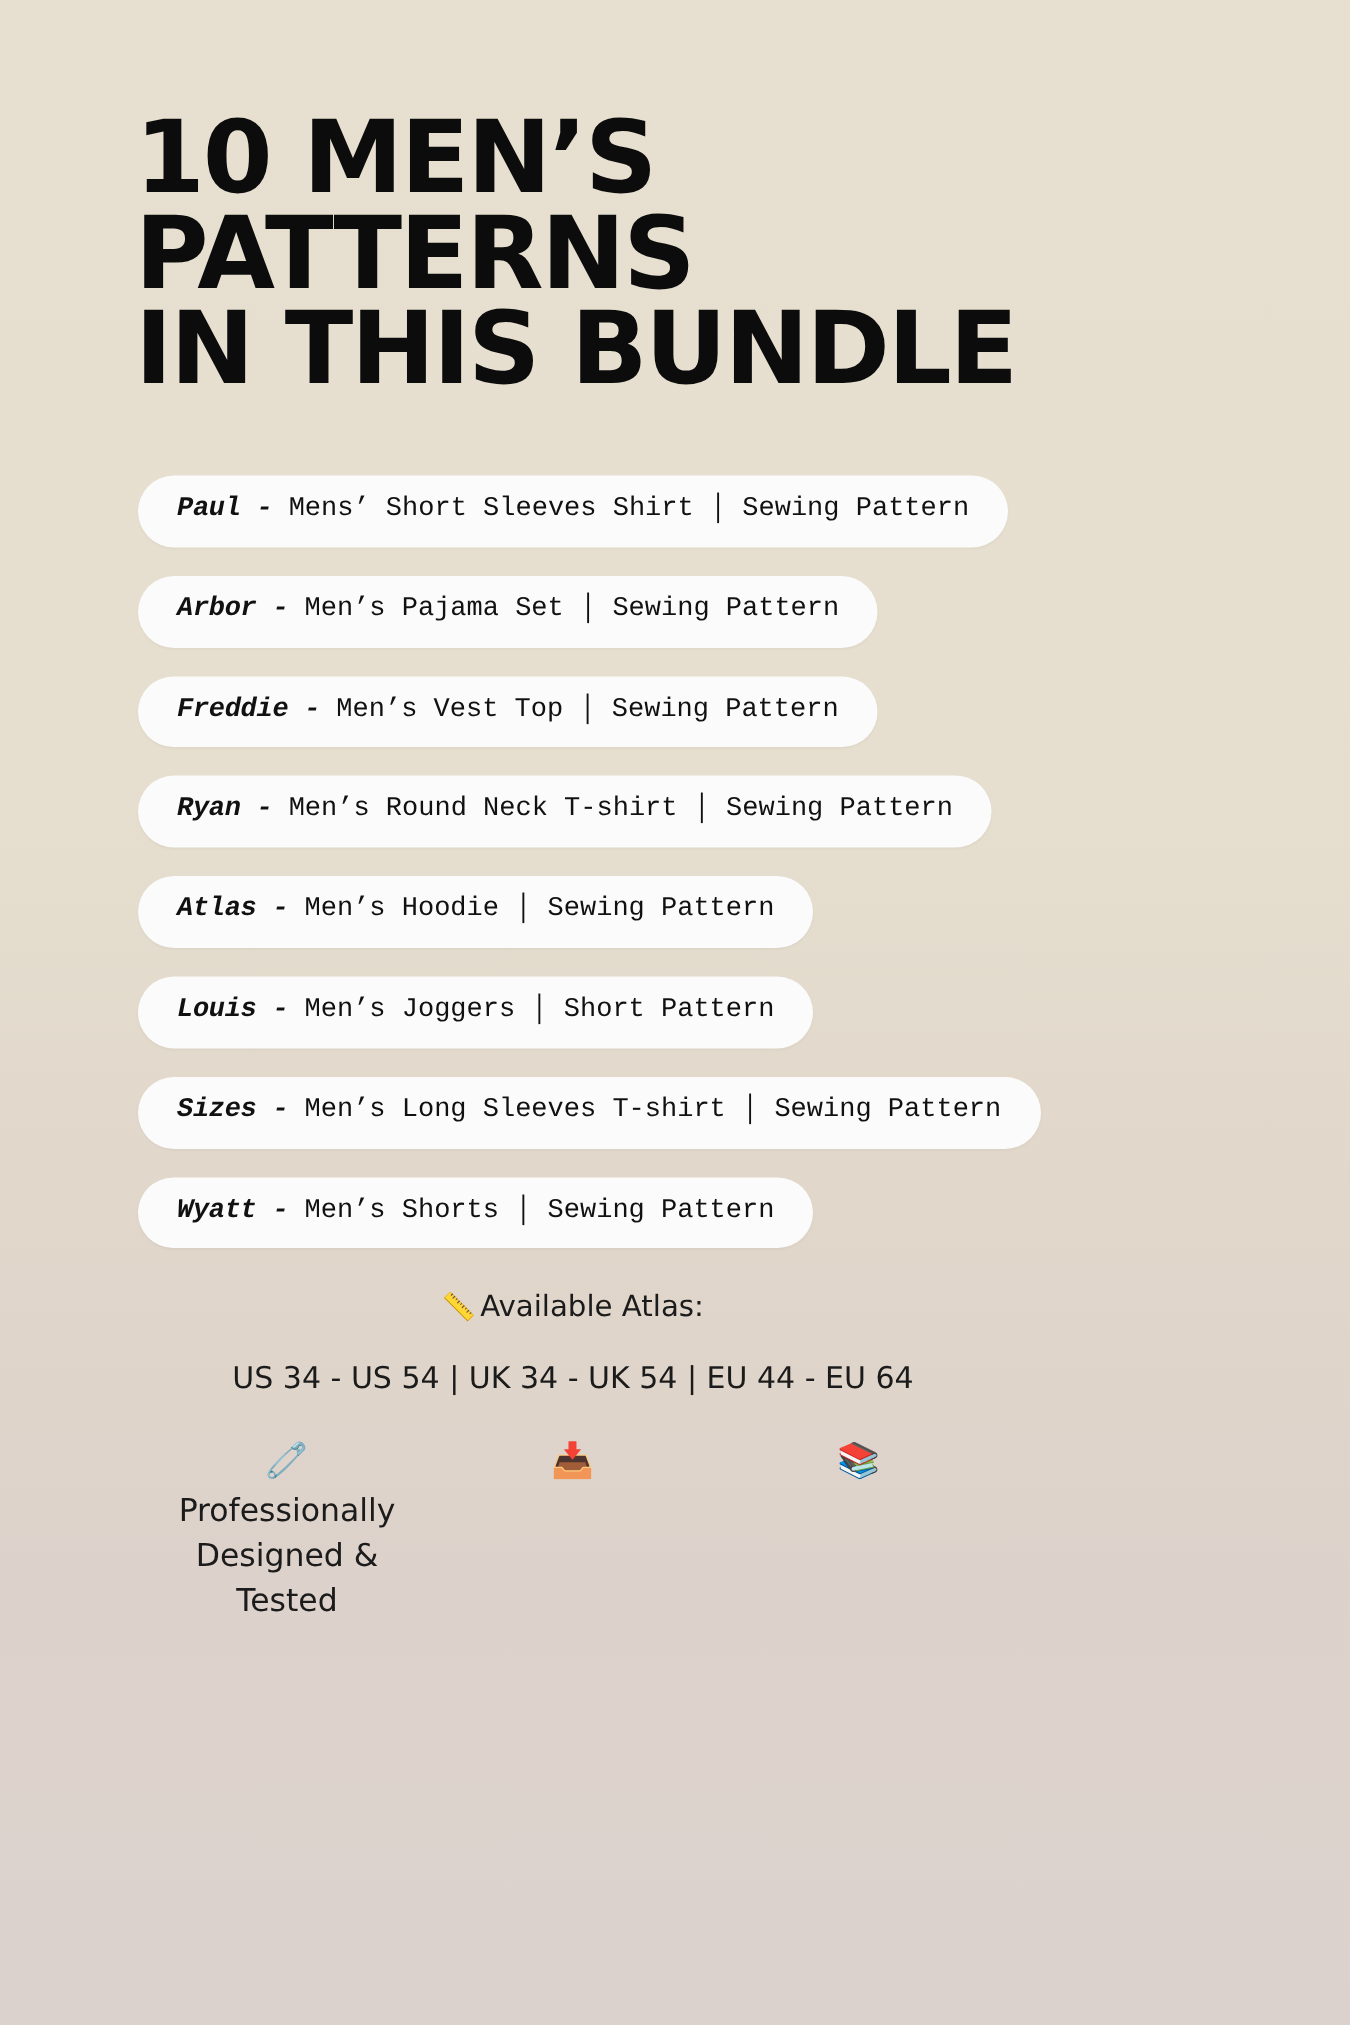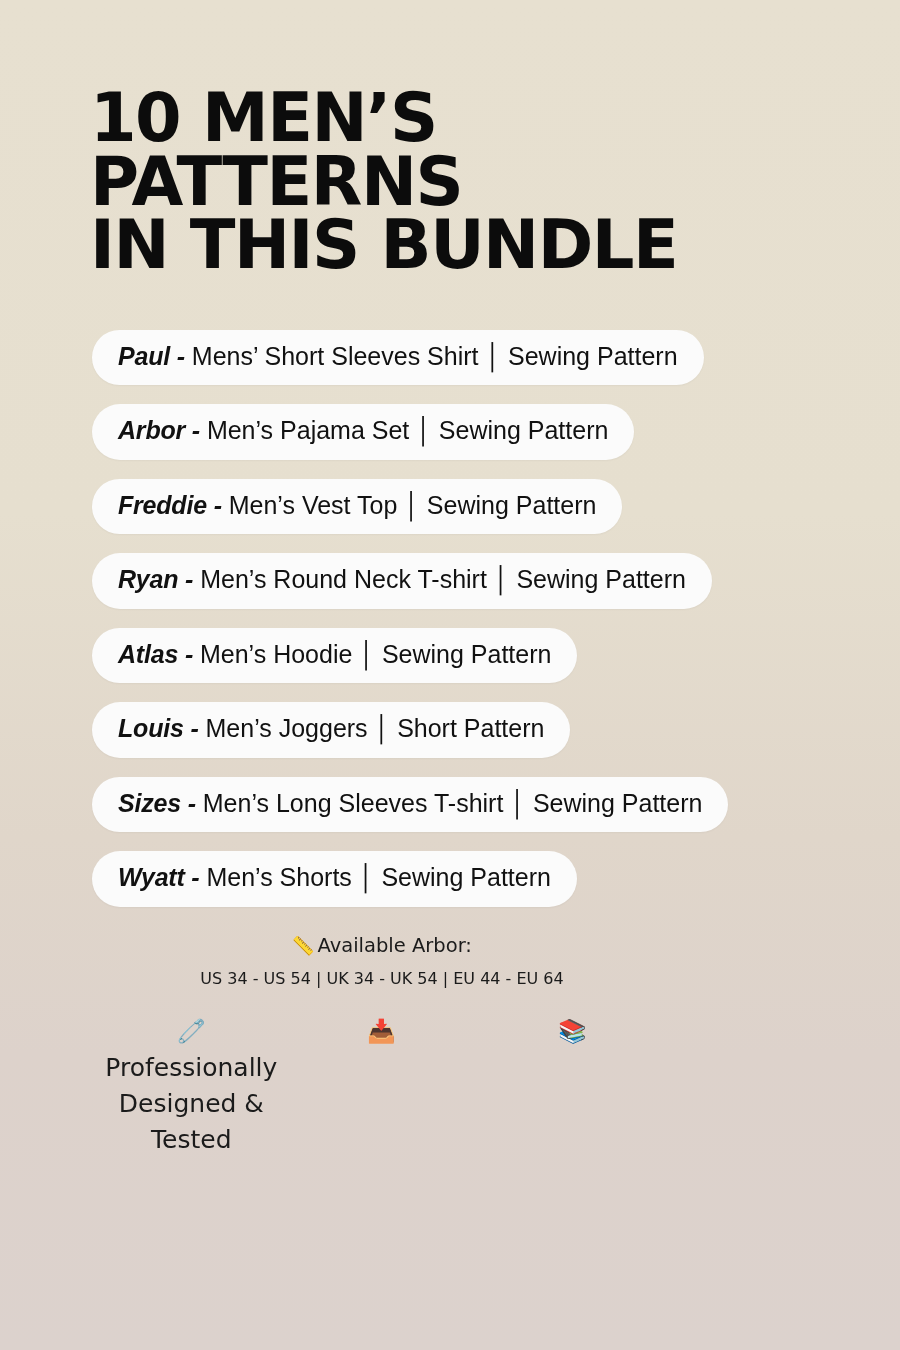--- a/index.html
+++ b/index.html
@@ -12,21 +12,21 @@
     font-family: "Liberation Sans", sans-serif;
     background: linear-gradient(180deg, #e7e0d0 0%, #e6dfcf 38%, #e0d6ca 62%, #ddd2cb 78%, #dcd2cd 100%);
     overflow: hidden;
     position: relative;
   }
   .page {
     width: 764px;
     height: 1350px;
     position: relative;
     box-sizing: border-box;
-    padding: 15px 44px;
+    padding: 2px 44px;
   }
   .title {
     margin: 0;
     padding-top: 72px;
     font-family: "DejaVu Sans", sans-serif;
     font-weight: 900;
     font-size: 67px;
     line-height: 0.95;
     letter-spacing: -1.5px;
     color: #0c0c0c;
@@ -46,25 +46,25 @@
     display: block;
     margin: 0 0 19px 48px;
     background: #fbfbfb;
     border-radius: 40px;
     padding: 13px 26px 15px 26px;
     width: fit-content;
     max-width: 760px;
     box-shadow: 0 1px 2px rgba(0,0,0,0.04);
   }
   .pill-text {
-    font-size: 25px;
+    font-size: 18px;
     line-height: 1.1;
     color: #111111;
     white-space: nowrap;
-    font-family: Liberation Sans, sans-serif;
+    font-family: Liberation Mono, monospace;
   }
   .pill-name {
     font-weight: bold;
     font-style: italic;
     letter-spacing: -0.2px;
   }
   .pill-desc {
     font-weight: 400;
   }
   .sizes-block {
@@ -75,22 +75,22 @@
     font-family: "DejaVu Sans", sans-serif;
     font-size: 19.5px;
     color: #1b1b1b;
     line-height: 1.35;
   }
   .sizes-line .emoji {
     font-size: 18px;
     margin-right: 3px;
   }
   .sizes-line.second {
-    margin-top: 9px;
-    font-size: 16px;
+    margin-top: 20px;
+    font-size: 20px;
   }
   .features {
     display: flex;
     justify-content: space-between;
     align-items: flex-start;
     margin-top: 30px;
     padding: 0 52px;
   }
   .feature {
     flex: 1 1 0;
@@ -98,21 +98,21 @@
     padding: 0 6px;
   }
   .feature-icon {
     font-size: 23px;
     line-height: 1;
     display: block;
     margin-bottom: 7px;
   }
   .feature-text {
     font-family: "DejaVu Sans", sans-serif;
-    font-size: 25px;
+    font-size: 21px;
     line-height: 1.45;
     color: #1b1b1b;
     white-space: pre-line;
     display: block;
   }
 </style>
 </head>
 <body>
 
 <div class="page">
@@ -144,21 +144,21 @@
     <li class="pill">
       <span class="pill-text"><span class="pill-name">Sizes -</span><span class="pill-desc"> Men’s Long Sleeves T-shirt │ Sewing Pattern</span></span>
     </li>
     <li class="pill">
       <span class="pill-text"><span class="pill-name">Wyatt -</span><span class="pill-desc"> Men’s Shorts │ Sewing Pattern</span></span>
     </li>
   </ul>
 
   <div class="sizes-block">
     <div class="sizes-line">
-      <span class="emoji">📏</span><span>Available Arbor:</span>
+      <span class="emoji">📏</span><span>Available Atlas:</span>
     </div>
     <div class="sizes-line second">US 34 - US 54  |  UK 34 - UK 54  |  EU 44 - EU 64</div>
   </div>
 
   <div class="features">
     <div class="feature">
       <span class="feature-icon">🧷</span>
       <span class="feature-text">Professionally
 Designed &amp; Tested</span>
     </div>

